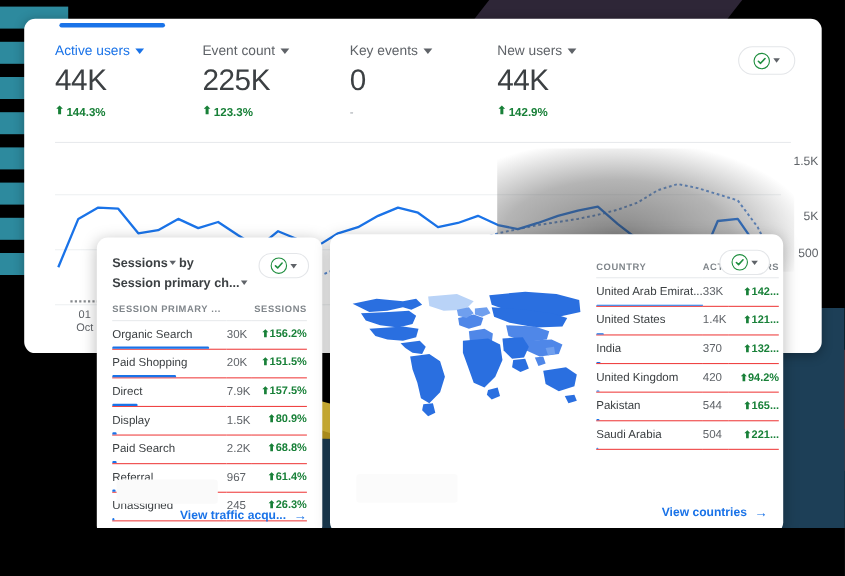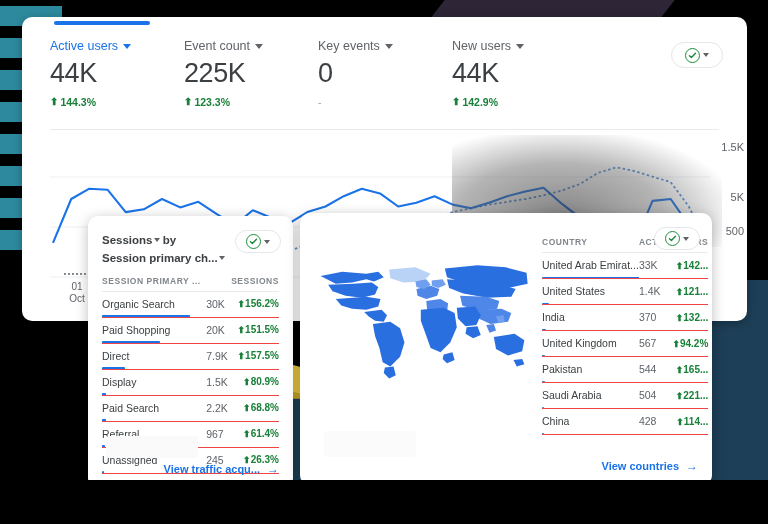--- a/index.html
+++ b/index.html
@@ -453,37 +453,32 @@
                 <td class="num">1.4K</td>
                 <td class="delta"><span style="font-size:9px">⬆</span>121...</td>
               </tr>
               <tr>
                 <td class="name rowwrap">India<span class="bar" style="width: 4.48px;"></span></td>
                 <td class="num">370</td>
                 <td class="delta"><span style="font-size:9px">⬆</span>132...</td>
               </tr>
               <tr>
                 <td class="name rowwrap">United Kingdom<span class="bar" style="width: 3.36px;"></span></td>
-                <td class="num">567</td>
+                <td class="num">420</td>
                 <td class="delta"><span style="font-size:9px">⬆</span>94.2%</td>
               </tr>
               <tr>
                 <td class="name rowwrap">Pakistan<span class="bar" style="width: 3.36px;"></span></td>
                 <td class="num">544</td>
                 <td class="delta"><span style="font-size:9px">⬆</span>165...</td>
               </tr>
               <tr>
                 <td class="name rowwrap">Saudi Arabia<span class="bar" style="width: 2.24px;"></span></td>
                 <td class="num">504</td>
                 <td class="delta"><span style="font-size:9px">⬆</span>221...</td>
-              </tr>
-              <tr>
-                <td class="name rowwrap">China<span class="bar" style="width: 2.24px;"></span></td>
-                <td class="num">428</td>
-                <td class="delta"><span style="font-size:9px">⬆</span>114...</td>
               </tr>
             </tbody>
         </table>
       </div>
     </div>
 
     <div class="ghost-block2"></div>
     <div class="card-footer">
       <span>View countries</span>
       <span class="arrow-r">→</span>

